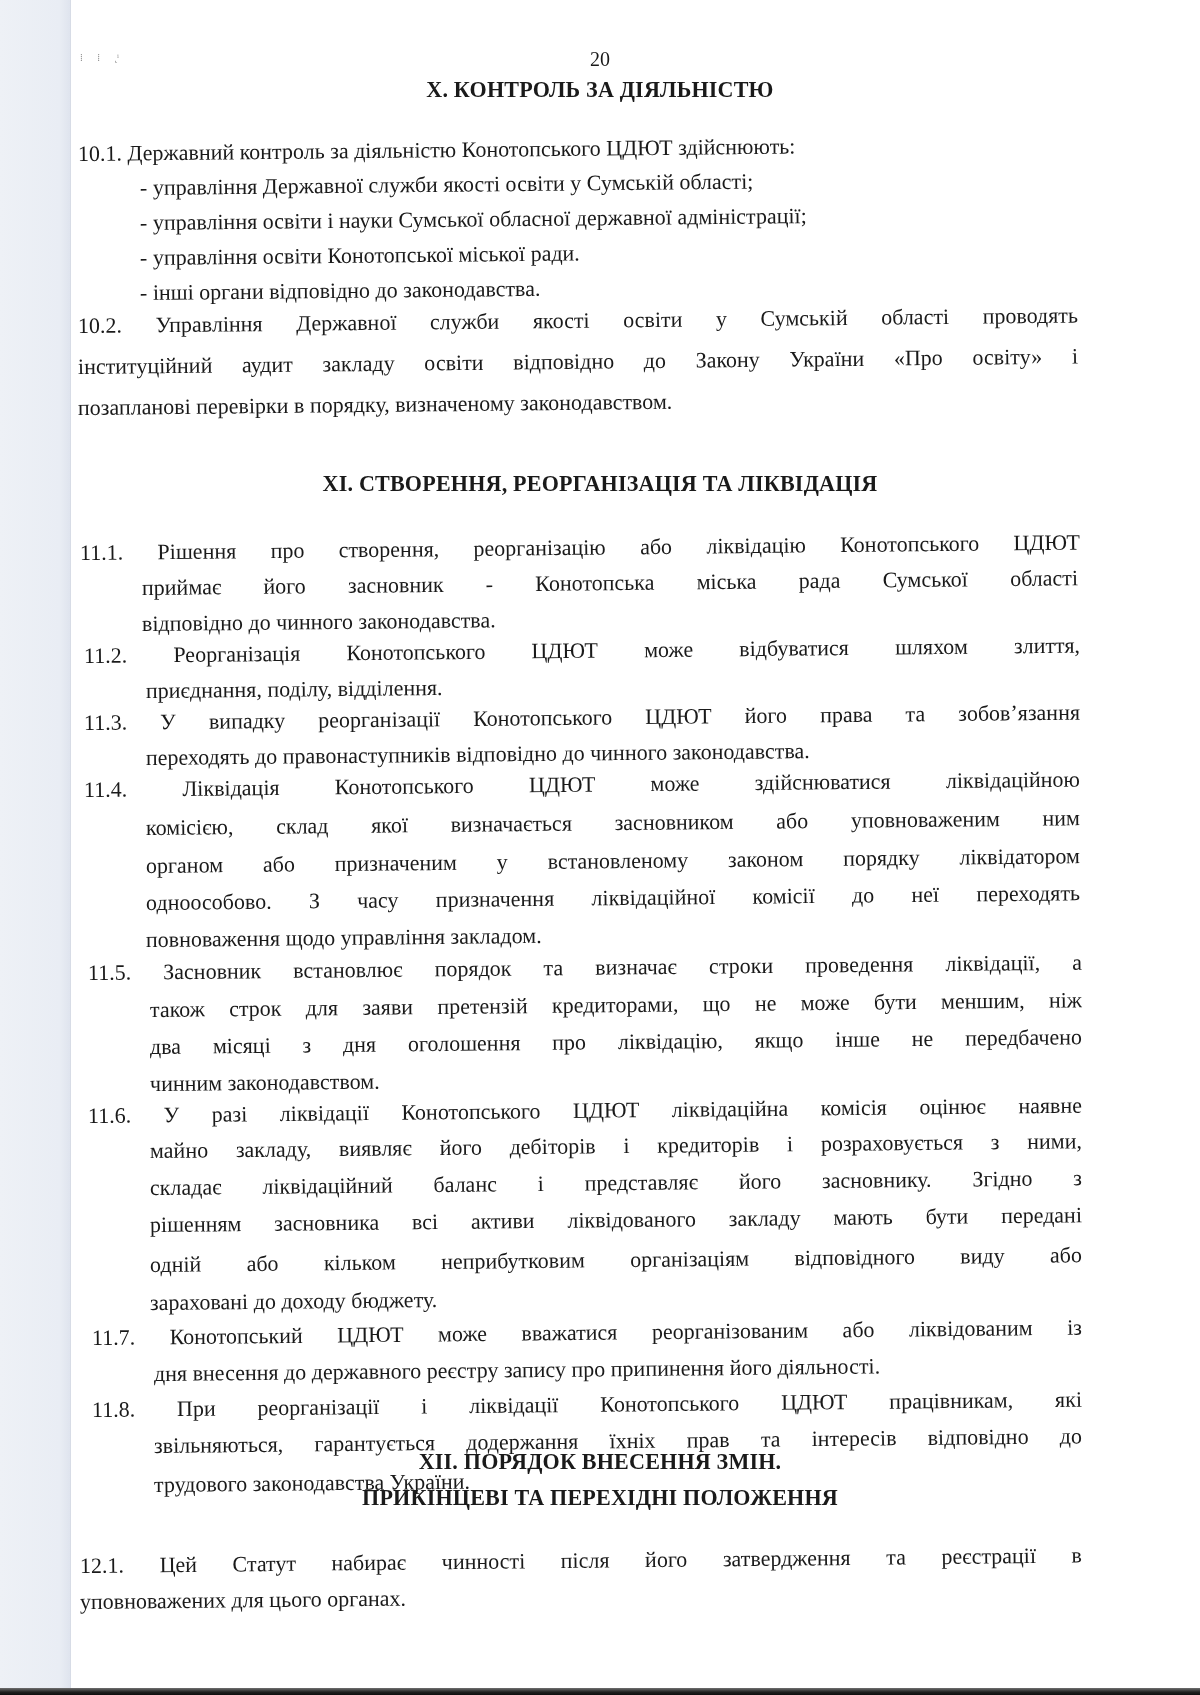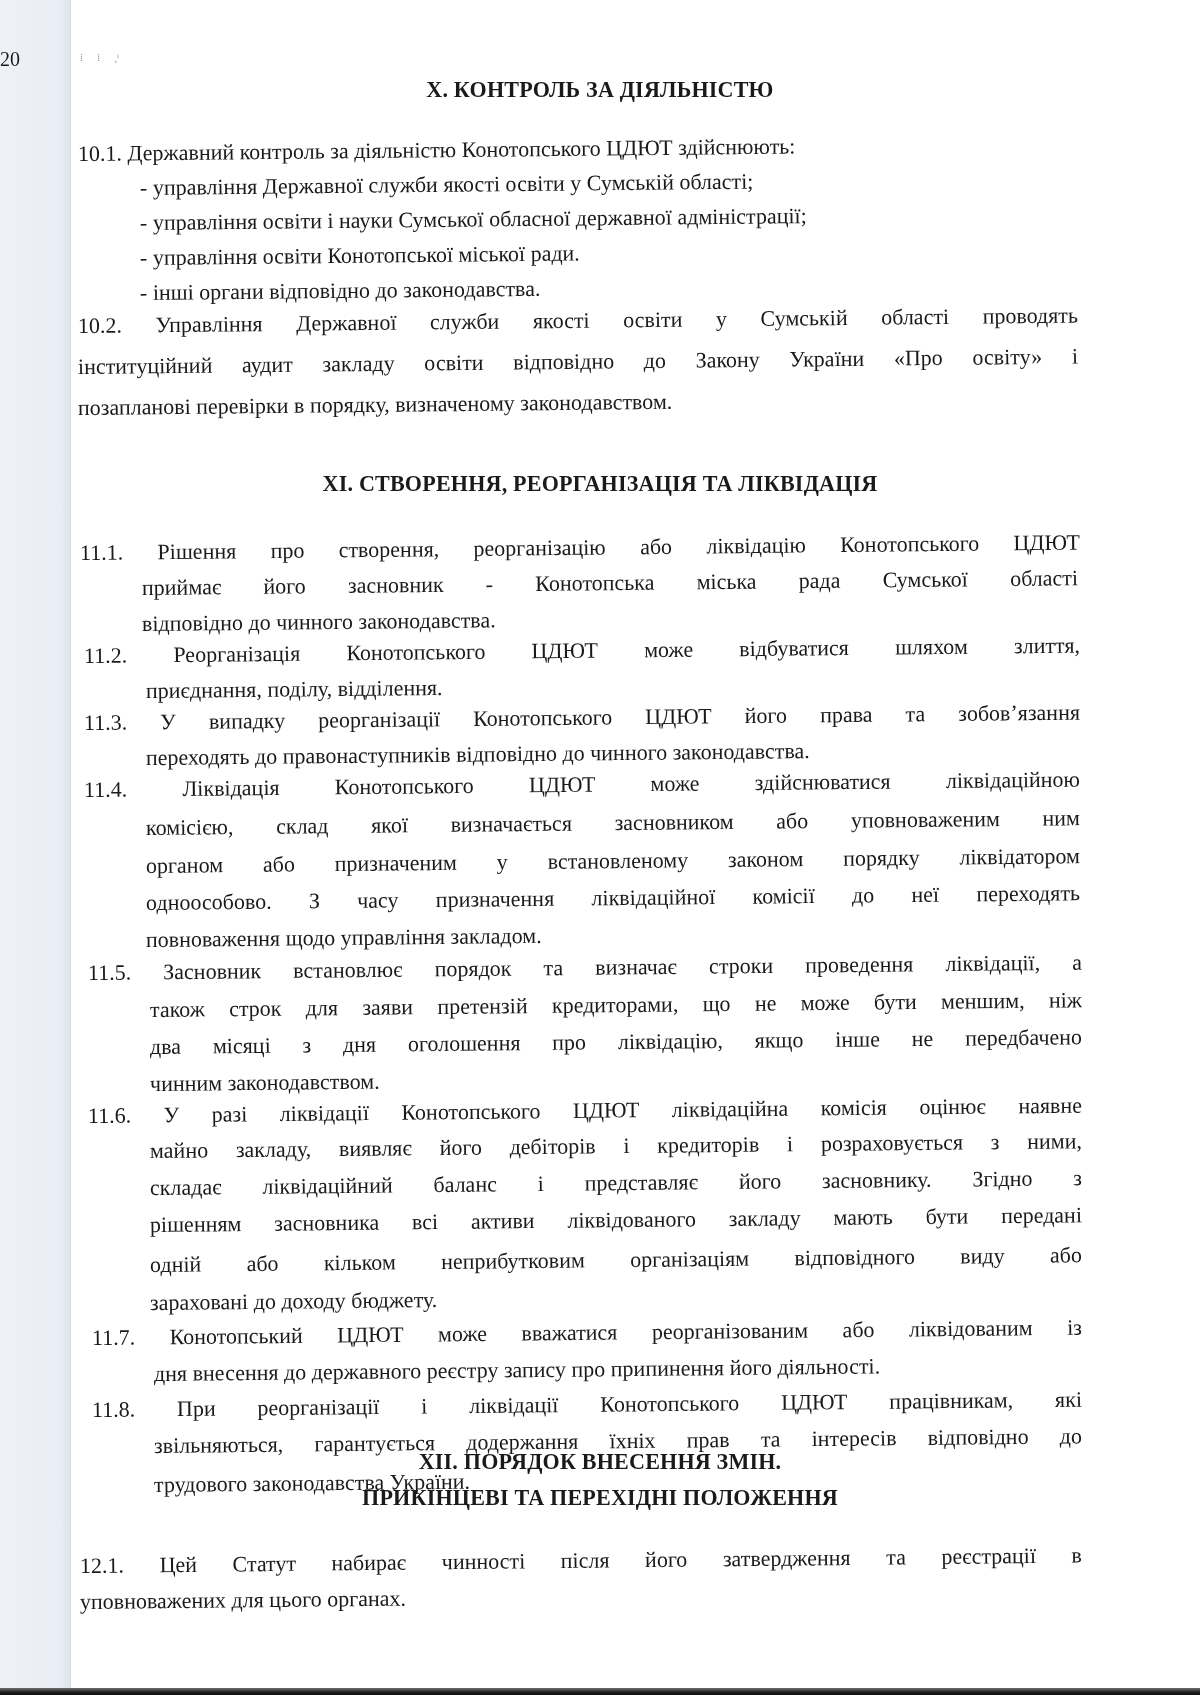--- a/index.html
+++ b/index.html
@@ -17,21 +17,21 @@
   .bottom-strip {
     position: absolute; left: 0; top: 1688px; width: 1200px; height: 7px;
     background: linear-gradient(180deg, #6f6f6f 0%, #1e1e1e 60%, #0e0e0e 100%);
   }
   .scan-marks {
     position: absolute; left: 80px; top: 52px; font-size: 10px; color: #888;
     letter-spacing: 6px;
   }
   .page { position: absolute; left: 0; top: 0; width: 1200px; }
   .page-number {
-    position: absolute; top: 48px; left: 0; width: 1200px; 
+    position: absolute; top: 48px; left: 0; width: 1200px; text-align: center;
     font-size: 20px;
   }
   .heading {
     position: absolute; left: 0; width: 1200px; text-align: center;
     font-weight: bold; font-size: 24px; letter-spacing: 0.2px;
     transform: scaleX(0.92);
   }
   .line {
     position: absolute; font-size: 22px; white-space: nowrap;
     transform-origin: left center;

